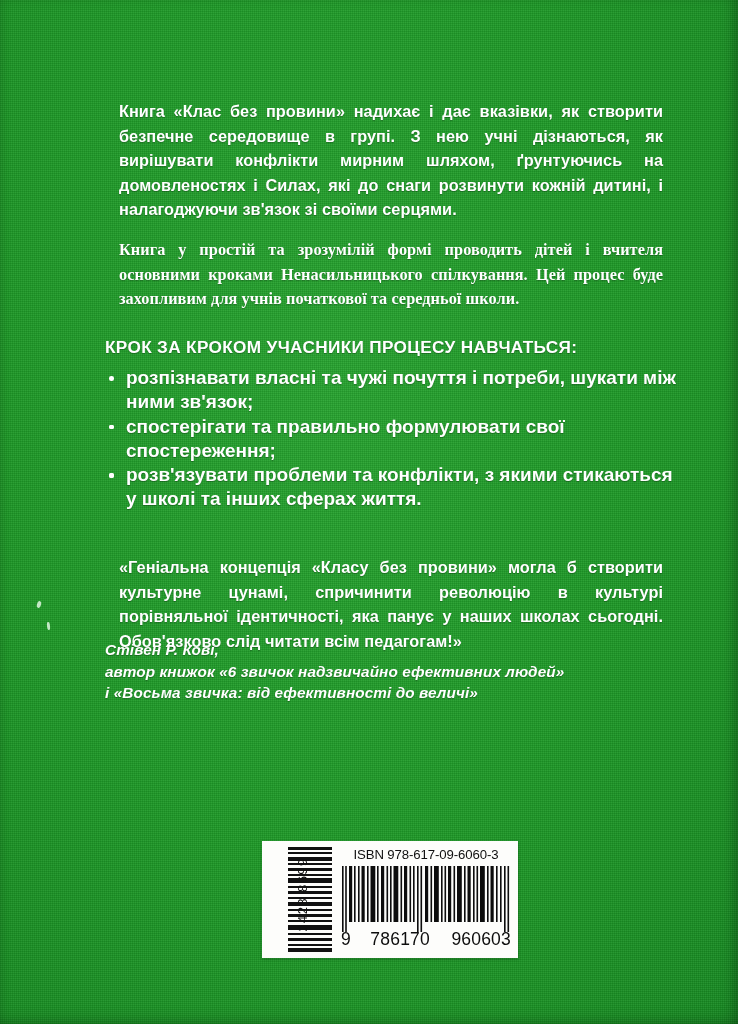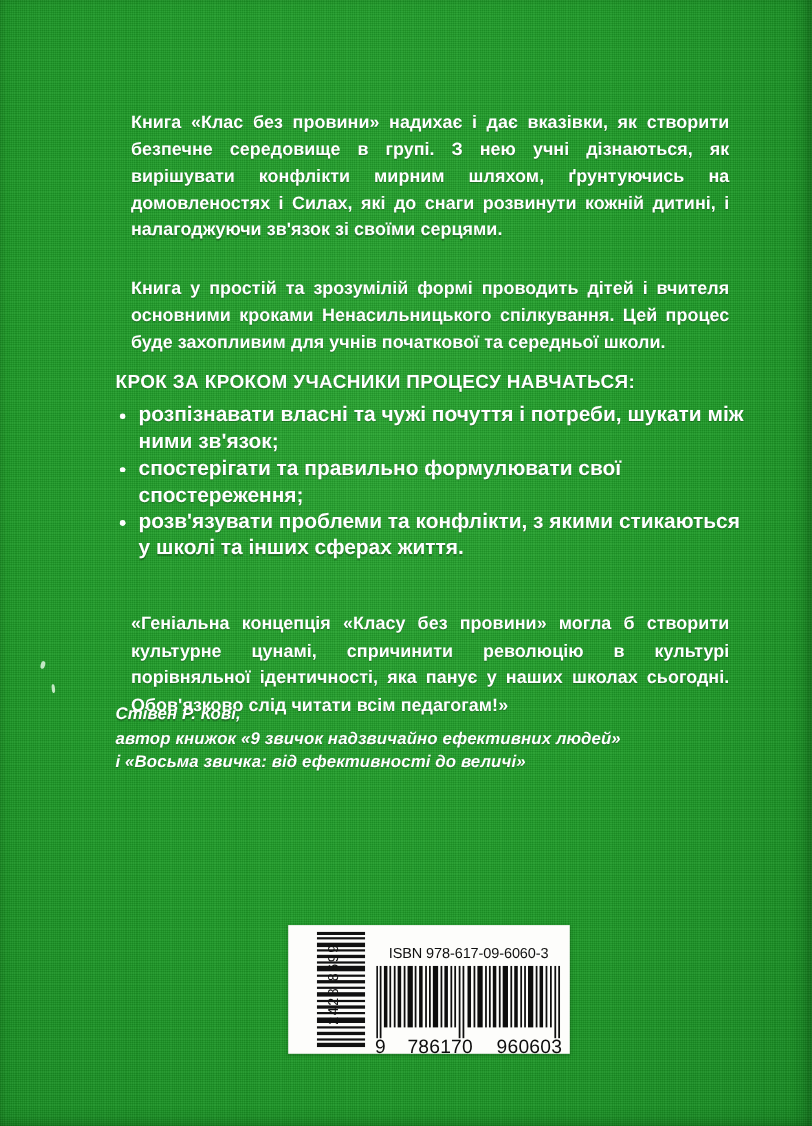--- a/index.html
+++ b/index.html
@@ -45,21 +45,21 @@
     font-size: 16.3px;
     line-height: 24.6px;
     font-weight: bold;
     text-align: justify;
     text-justify: inter-word;
     letter-spacing: 0.05px;
     text-shadow: 0 1px 1px rgba(0,0,0,0.28);
   }
 
   #para-intro  { top: 85px; }
-  #para-method { top: 236px; }
+  #para-method { top: 224px; font-family: Liberation Serif, serif; }
   #quote-block { top: 541px; }
 
   p.body-para.last-line-left,
   p.quote-para { text-align: justify; }
 
   h2.section-heading {
     position: absolute;
     left: 105px;
     top: 336px;
     width: 572px;
@@ -149,21 +149,21 @@
     text-align: center;
     font-family: "Liberation Sans", "DejaVu Sans", sans-serif;
     font-size: 13px;
     color: #111;
     letter-spacing: 1.4px;
     white-space: nowrap;
   }
   #barcode-main {
     position: absolute;
     left: 78px;
-    top: 16px;
+    top: 4px;
     width: 172px;
     height: 110px;
   }
   #barcode-main .isbn-text {
     position: absolute;
     top: 2px;
     left: 0;
     width: 172px;
     text-align: center;
     font-size: 13.2px;
@@ -240,21 +240,21 @@
       <span>розв'язувати проблеми та конфлікти, з якими стикаються у школі та інших сферах життя.</span>
     </li>
   </ul>
 
   <div class="text-block" id="quote-block">
     <p class="quote-para">«Геніальна концепція «Класу без провини» могла б створити культурне цунамі, спричинити революцію в культурі порівняльної ідентичності, яка панує у наших школах сьогодні. Обов'язково слід читати всім педагогам!»</p>
   </div>
 
   <div class="attribution">
     <div class="attr-line">Стівен Р. Кові,</div>
-    <div class="attr-line">автор книжок «9 звичок надзвичайно ефективних людей»</div>
+    <div class="attr-line">автор книжок «6 звичок надзвичайно ефективних людей»</div>
     <div class="attr-line">і «Восьма звичка: від ефективності до величі»</div>
   </div>
 
   <div class="speck" id="speck-a"></div>
   <div class="speck" id="speck-b"></div>
 
   <div id="barcode-panel">
 
     <div id="barcode-vertical">
       <svg class="vbars" viewBox="0 0 44 105" preserveAspectRatio="none">

